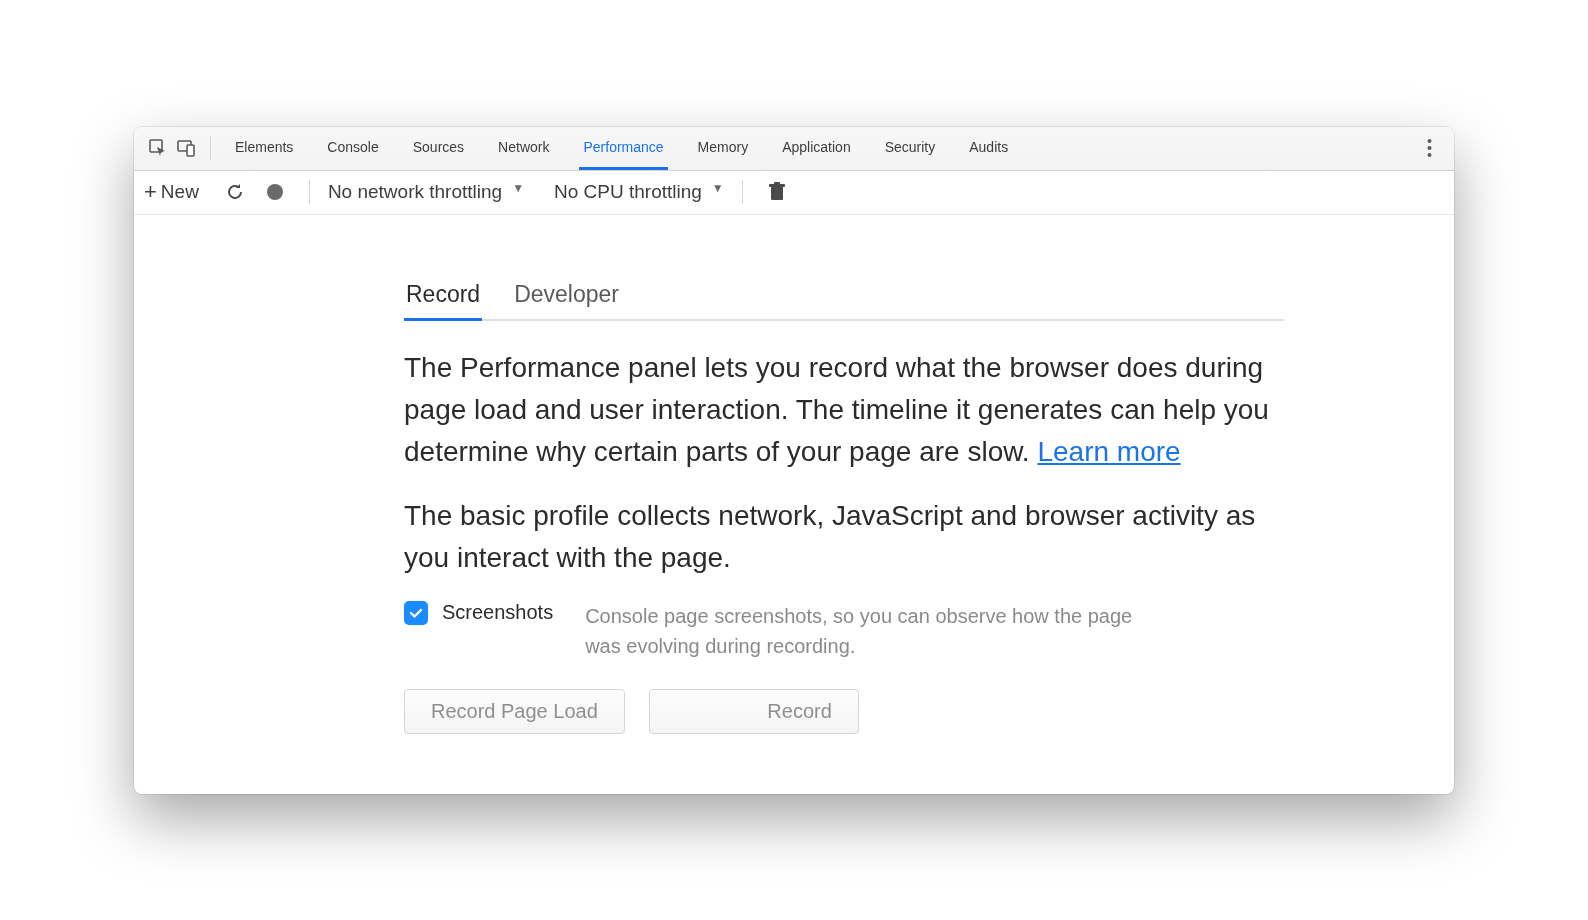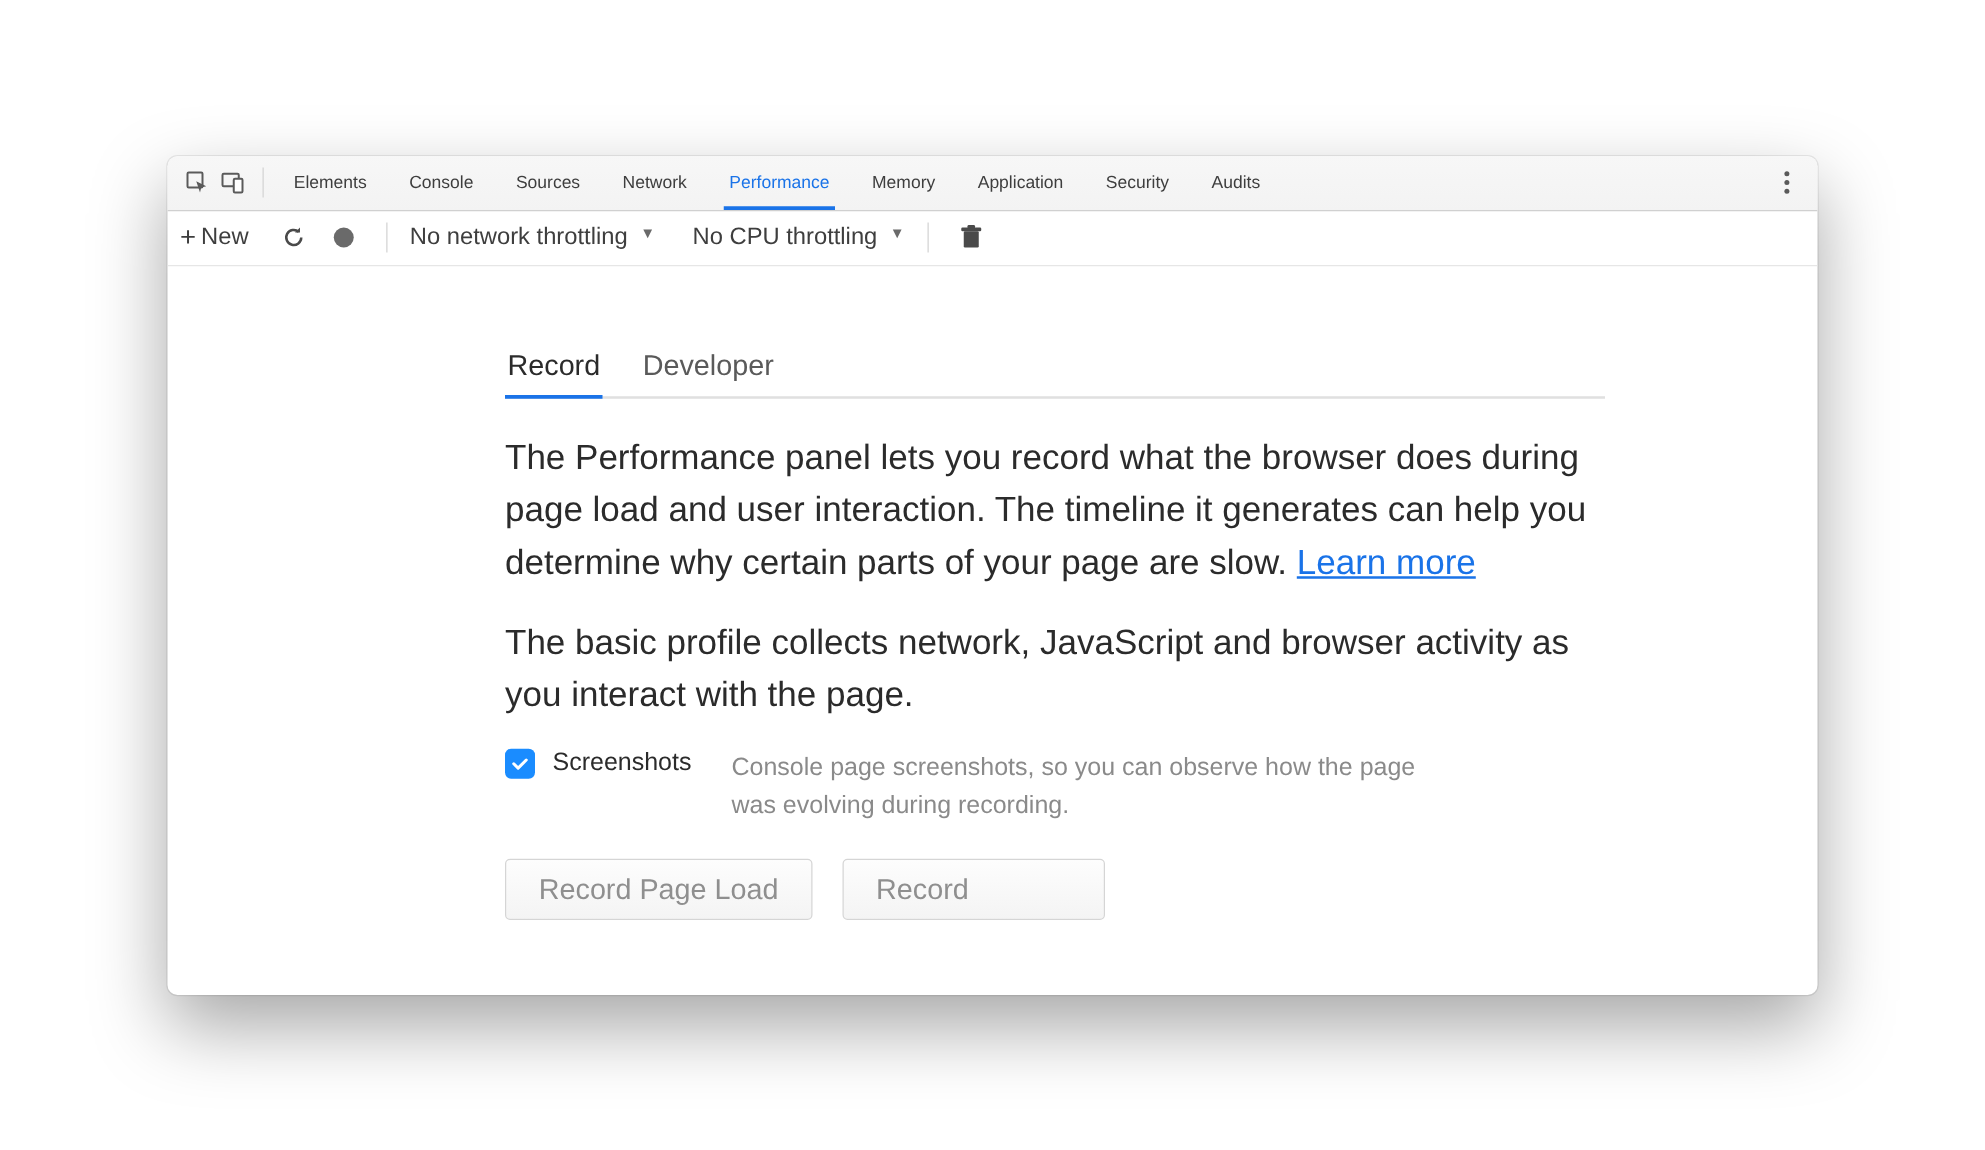--- a/index.html
+++ b/index.html
@@ -93,23 +93,23 @@
   .link { color:#1a73e8; text-decoration: underline; cursor:pointer; }
   .opt-row { display:flex; align-items:flex-start; gap:14px; margin: 16px 0 28px 0; }
   .checkbox {
     width:24px;height:24px;border-radius:5px;background:#1a8cff;
     display:flex;align-items:center;justify-content:center;flex-shrink:0;cursor:pointer;
   }
   .opt-label { font-size:20px; color:#2b2b2b; margin-right: 18px; }
   .opt-desc { font-size:20px; color:#8a8a8a; line-height:1.5; max-width:560px; }
   .btn-row { display:flex; gap:24px; }
   .btn {
-    font-size:23px; color:#8f8f8f; background:linear-gradient(#fdfdfd,#f4f4f4);
+    font-size:20px; color:#8f8f8f; background:linear-gradient(#fdfdfd,#f4f4f4);
     border:1px solid #d5d5d5; border-radius:4px; padding: 10px 26px; cursor:pointer;
-    min-width: 210px; text-align:left;
+    min-width: 210px; text-align:right;
   }
   svg { display:block; }
 </style>
 </head>
 <body>
 
 <div class="window">
 
 
   <div class="tabbar">

